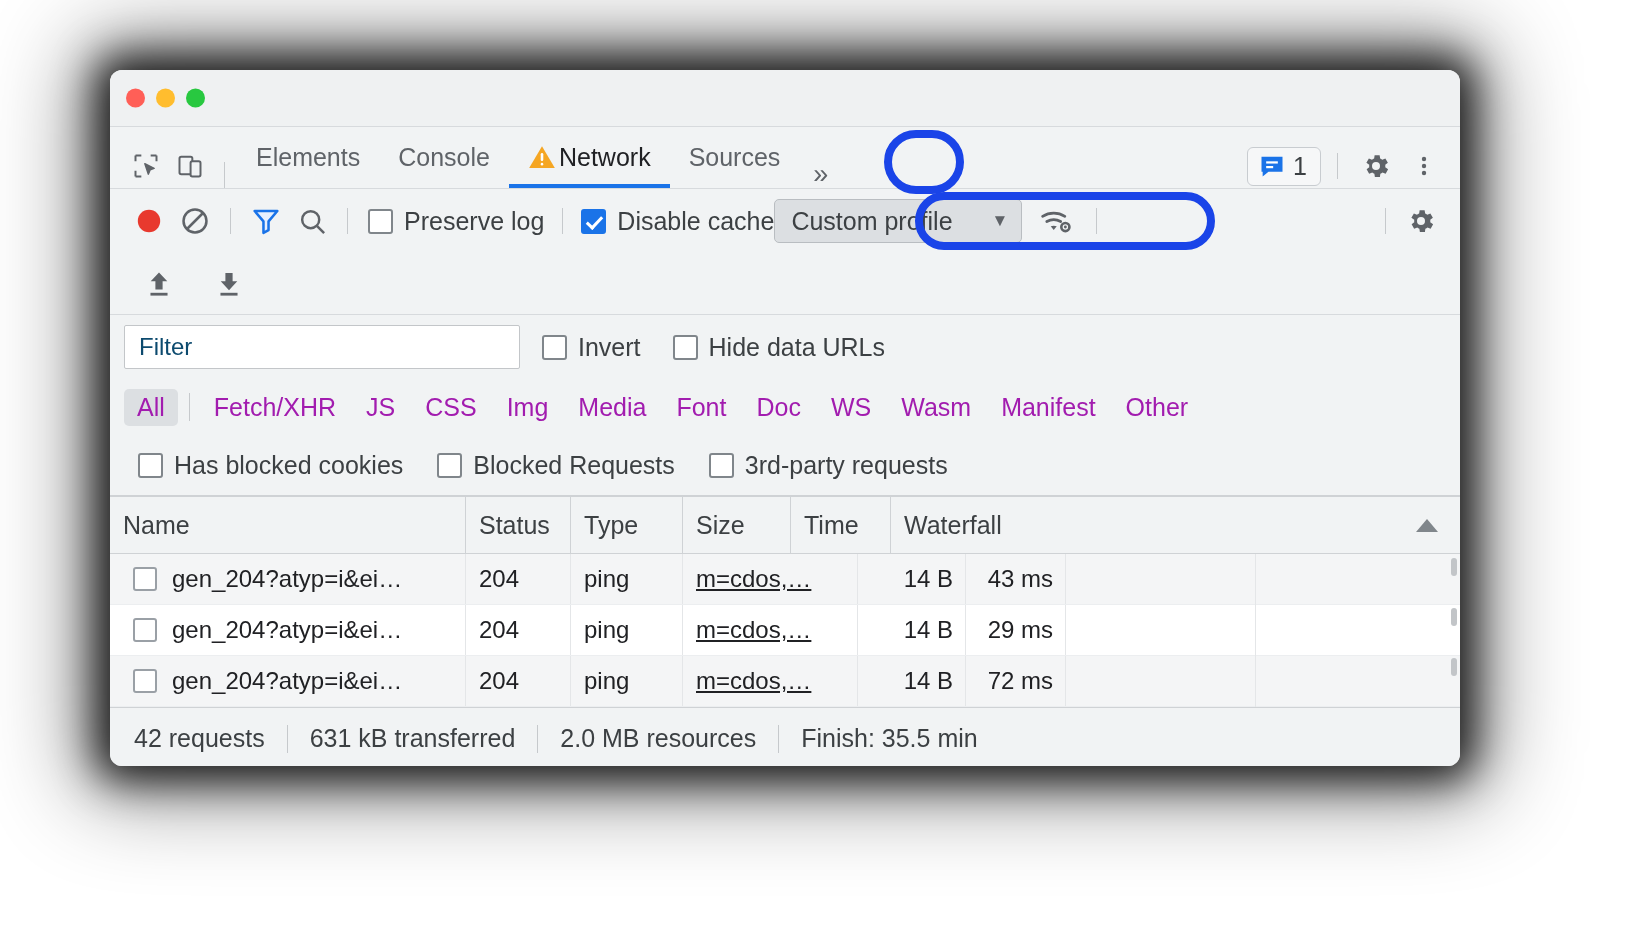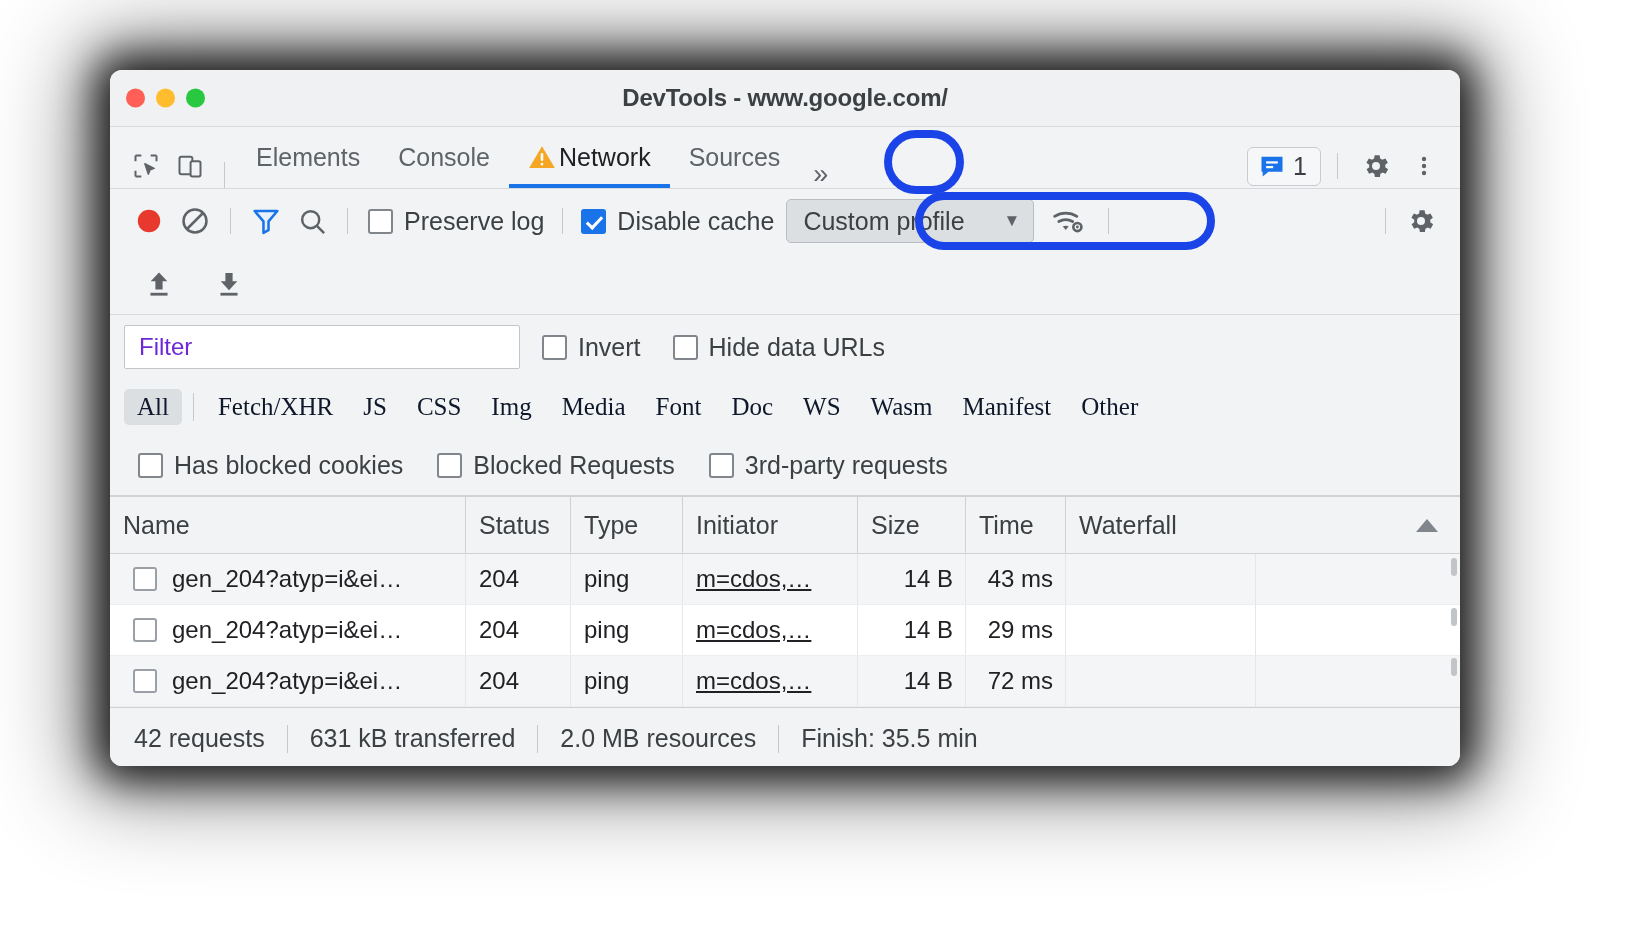--- a/index.html
+++ b/index.html
@@ -249,40 +249,39 @@
     width: 396px;
     height: 44px;
     background: #ffffff;
     border: 1px solid #c3c6c9;
     border-radius: 2px;
     box-sizing: border-box;
     display: flex;
     align-items: center;
     padding: 0 14px;
     font-size: 24px;
-    color: #6d28d9;
+    color: #0c4a6e;
   }
 
   
   .chips {
     height: 56px;
     background: #f1f3f4;
     display: flex;
     align-items: center;
     padding: 0 14px;
     box-sizing: border-box;
     gap: 4px;
   }
   .chip {
     font-size: 25px;
-    color: #0f172a;
+    color: #a21caf;
     padding: 4px 13px;
     border-radius: 5px;
     white-space: nowrap;
-    font-family: Liberation Serif, serif;
   }
   .chip.selected { background: #dcdfe2; }
   .chip-sep {
     width: 1px;
     height: 28px;
     background: #c6c9cc;
     margin: 0 7px;
   }
 
   
@@ -412,21 +411,20 @@
 
 <div id="stage">
   <div class="window">
 
     <div class="titlebar">
       <div class="traffic">
         <div class="dot red"></div>
         <div class="dot yellow"></div>
         <div class="dot green"></div>
       </div>
-      <div class="title-text">DevTools - www.google.com/</div>
     </div>
 
     <div class="tabbar">
 
       <div class="ticon">
         <svg width="28" height="28" viewBox="0 0 24 24" fill="none" stroke="#5f6368" stroke-width="1.7">
           <path d="M3 3h5M3 3v5M21 3h-5M21 3v5M3 21h5M3 21v-5"></path>
           <path d="M11 10l8 4-3.4 1.2L14 19z" fill="#5f6368" stroke="#5f6368" stroke-width="1.2" stroke-linejoin="round"></path>
         </svg>
       </div>
@@ -524,21 +522,21 @@
         <span>Preserve log</span>
       </div>
 
       <div class="vdiv" style="margin:0 18px;"></div>
 
       <div class="cb-row">
         <span class="cbox checked"></span>
         <span>Disable cache</span>
       </div>
 
-      <div class="select-box" style="margin-left:12px;text-align:right;">
+      <div class="select-box" style="text-align:right;">
         <span>Custom profile</span>
         <span class="select-arrow">▼</span>
       </div>
 
       <div class="nbtn" style="margin-left:12px;">
         <svg width="34" height="30" viewBox="0 0 26 22" fill="none">
           <path d="M2 7.4A16 16 0 0119 7.4" stroke="#5f6368" stroke-width="2.1" stroke-linecap="round"></path>
           <path d="M5.2 11.4a11 11 0 0110.6 0" stroke="#5f6368" stroke-width="2.1" stroke-linecap="round"></path>
           <path d="M8.2 15.1a5.8 5.8 0 014.6 0l-2.3 2.8z" fill="#5f6368"></path>
           <circle cx="19.4" cy="15.6" r="3.1" fill="none" stroke="#5f6368" stroke-width="2"></circle>
@@ -617,21 +615,20 @@
       <div class="cb-row">
         <span class="cbox"></span>
         <span>3rd-party requests</span>
       </div>
     </div>
 
     <div class="table-head">
       <div class="th col-name">Name</div>
       <div class="th col-status">Status</div>
       <div class="th col-type">Type</div>
-      <div class="th col-initiator">Initiator</div>
       <div class="th col-size">Size</div>
       <div class="th col-time">Time</div>
       <div class="th col-waterfall">
         <span>Waterfall</span>
         <span class="sort-caret"></span>
       </div>
     </div>
 
     <div class="tbody-wrap">
 

